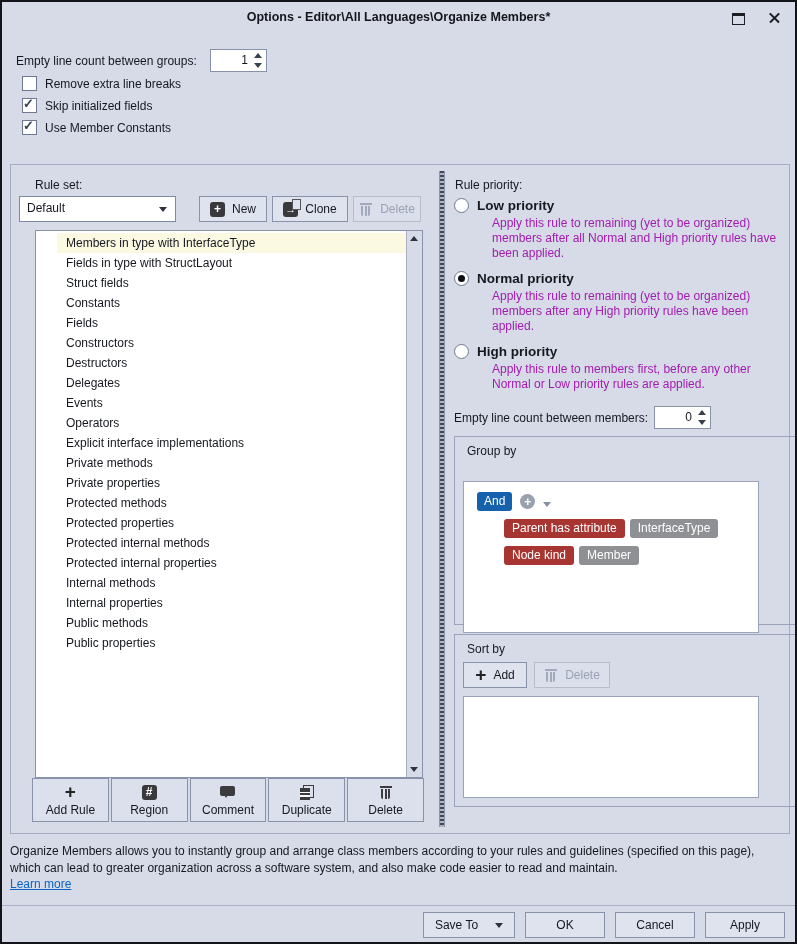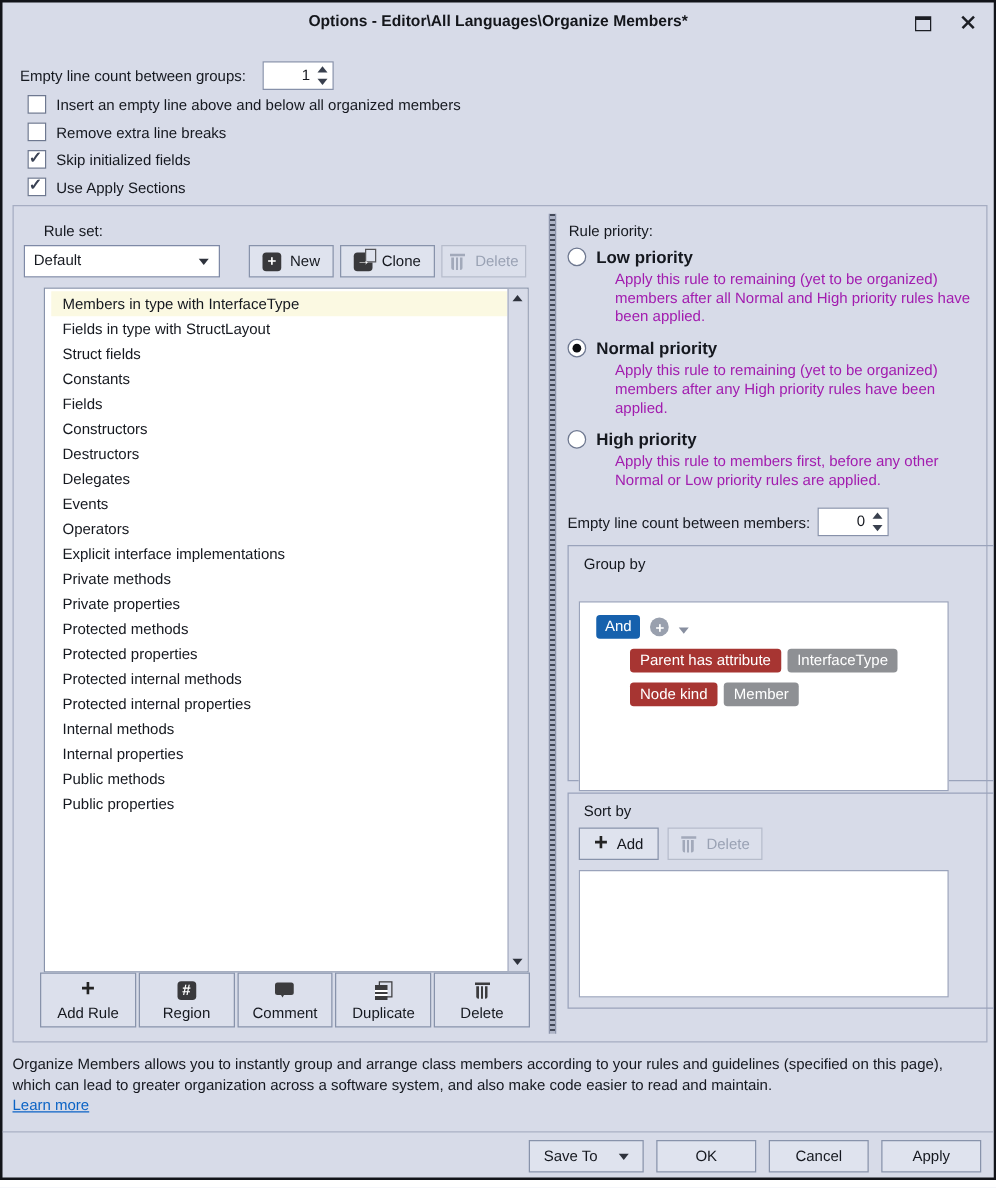--- a/index.html
+++ b/index.html
@@ -48,21 +48,21 @@
 
   
   .icon-trash{position:relative;width:14px;height:15px;flex:none;}
   .icon-trash::before{content:"";position:absolute;top:1px;left:1px;width:12px;height:2px;background:#3c3c3e;}
   .icon-trash::after{content:"";position:absolute;top:4px;left:2px;width:9px;height:10px;border-radius:0 0 2px 2px;background:linear-gradient(to right,#3c3c3e 0 2px,#dfe3ee 2px 3.5px,#3c3c3e 3.5px 5.5px,#dfe3ee 5.5px 7px,#3c3c3e 7px);}
   .icon-trash.gray::before{background:#a2a9ba;}
   .icon-trash.gray::after{background:linear-gradient(to right,#a2a9ba 0 2px,#dbdfeb 2px 3.5px,#a2a9ba 3.5px 5.5px,#dbdfeb 5.5px 7px,#a2a9ba 7px);}
 
   
   .rulelist{position:absolute;background:#fff;border:1px solid #8893ab;overflow:hidden;}
-  .rl-inner{position:absolute;left:0;top:2px;right:16px;}
+  .rl-inner{position:absolute;left:16px;top:2px;right:16px;}
   .rule-item{height:20px;line-height:20px;padding-left:14px;font-size:12px;color:#15181f;white-space:nowrap;cursor:pointer;}
   .rule-item.sel{background:#fbf9e2;margin-left:5px;padding-left:9px;}
   .sb{position:absolute;top:0;right:0;bottom:0;width:15px;background:#d7dbe8;border-left:1px solid #a9b0c3;}
   .sb .tri-up{position:absolute;top:5px;left:3px;width:0;height:0;border-left:4px solid transparent;border-right:4px solid transparent;border-bottom:5px solid #2e323c;}
   .sb .tri-dn{position:absolute;bottom:5px;left:3px;width:0;height:0;border-left:4px solid transparent;border-right:4px solid transparent;border-top:5px solid #2e323c;}
 
   
   .rtoolbar{position:absolute;display:flex;gap:2px;}
   .tb-btn{flex:1;height:42px;background:#dcе0ec;background:#dce0ec;border:1px solid #8893ab;display:flex;flex-direction:column;align-items:center;justify-content:center;gap:2px;cursor:pointer;}
   .tb-btn .ic{height:17px;display:flex;align-items:center;justify-content:center;}
@@ -118,33 +118,29 @@
   <div class="abs" style="left:14px;top:52px;">Empty line count between groups:</div>
   <div class="spin" style="left:208px;top:47px;width:55px;height:21px;">
     <span class="val">1</span>
     <span class="sp-up"></span>
     <span class="sp-dn"></span>
   </div>
 
   <div class="checks" id="checks">
       <div class="cb-row">
         <span class="cb"></span>
-        <span>Insert an empty line above and below all organized members</span>
-      </div>
-      <div class="cb-row">
-        <span class="cb"></span>
         <span>Remove extra line breaks</span>
       </div>
       <div class="cb-row">
         <span class="cb on"></span>
         <span>Skip initialized fields</span>
       </div>
       <div class="cb-row">
         <span class="cb on"></span>
-        <span>Use Apply Sections</span>
+        <span>Use Member Constants</span>
       </div>
     </div>
 
   <div class="mainbox">
 
     <div class="abs grp-label" style="left:24px;top:13px;">Rule set:</div>
 
     <div class="dd" style="left:8px;top:31px;width:155px;height:24px;">
       <span class="dd-txt">Default</span>
       <span class="dd-caret"></span>

